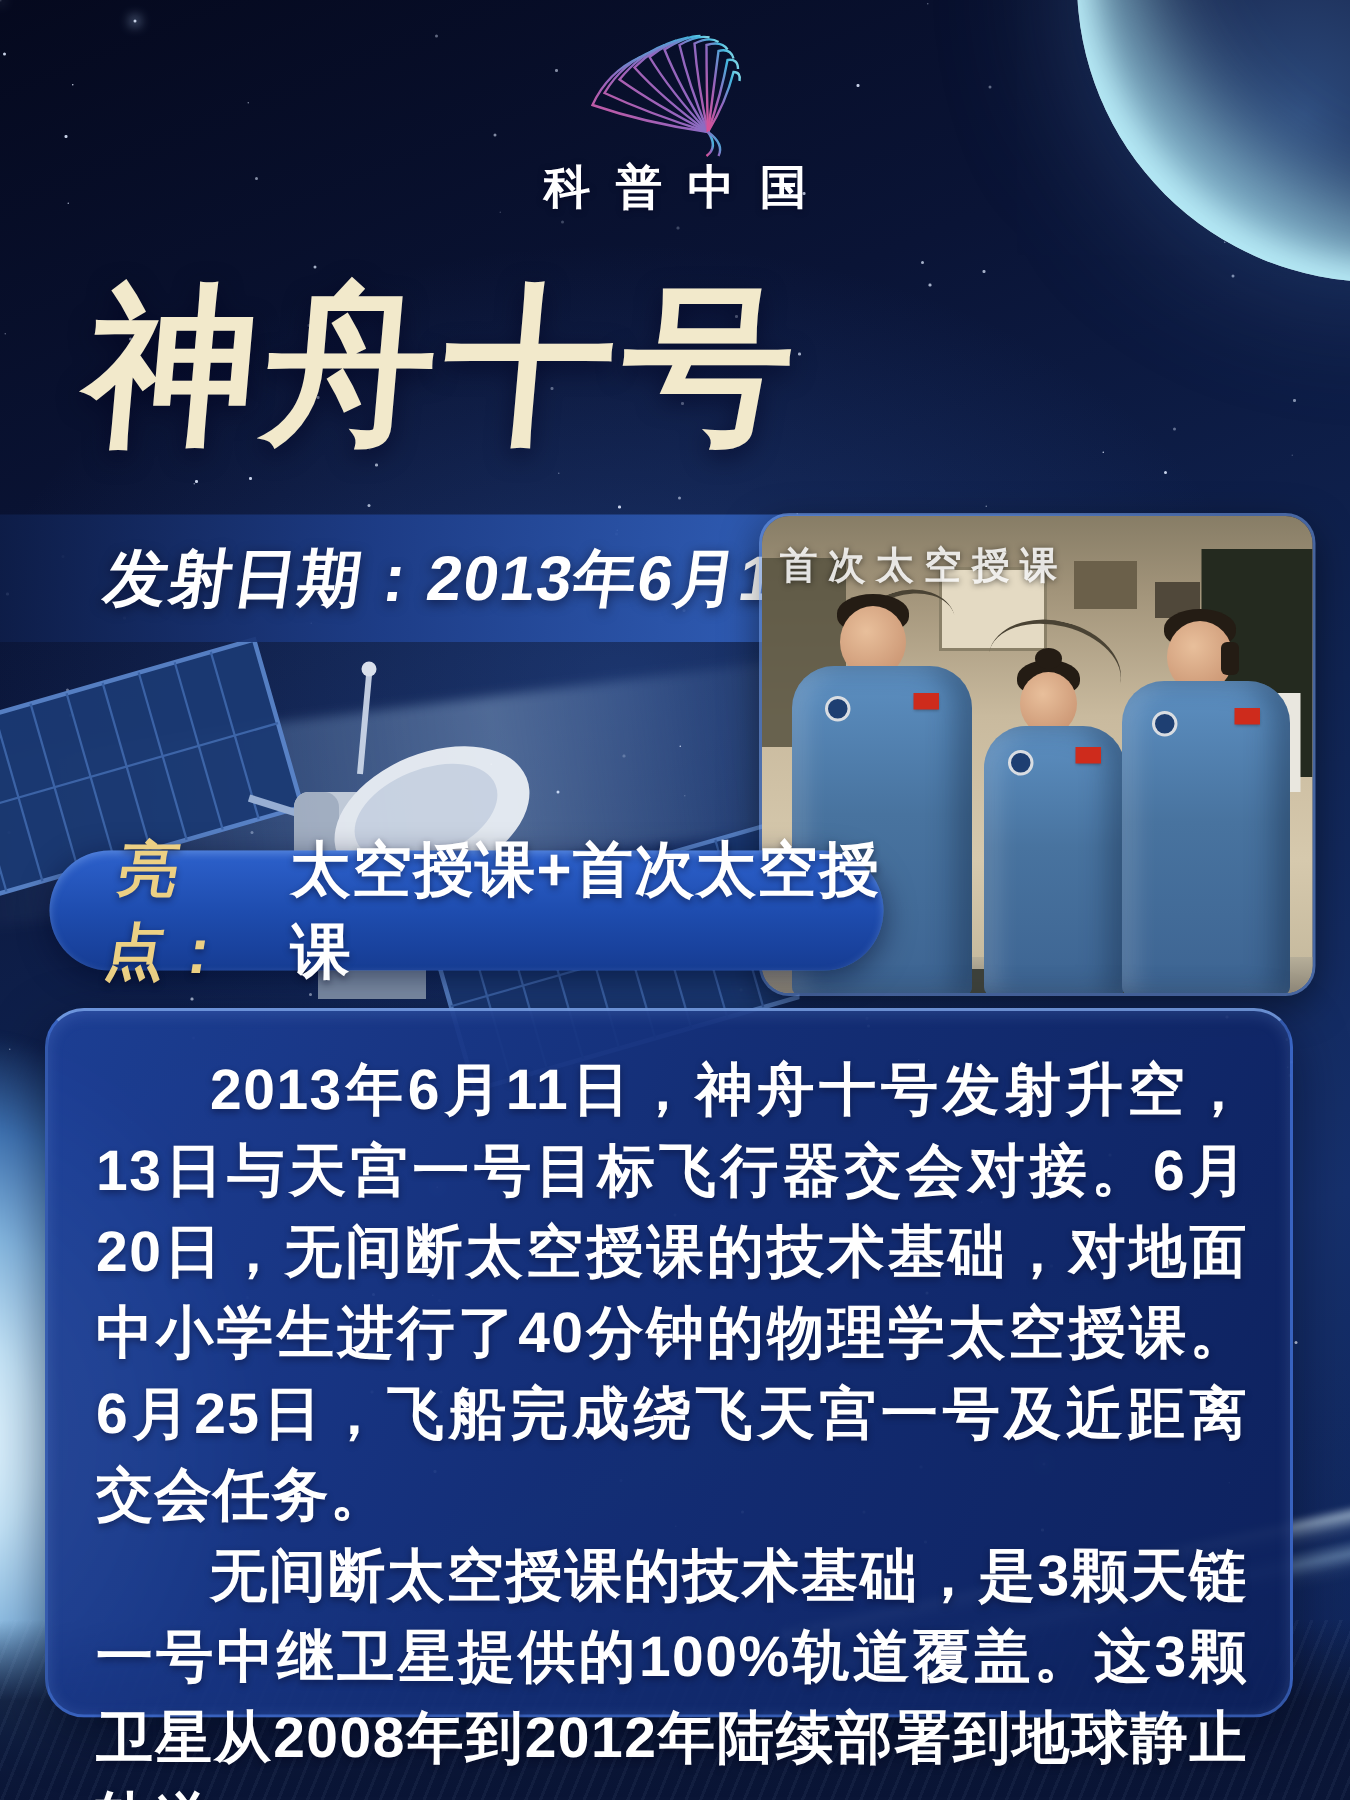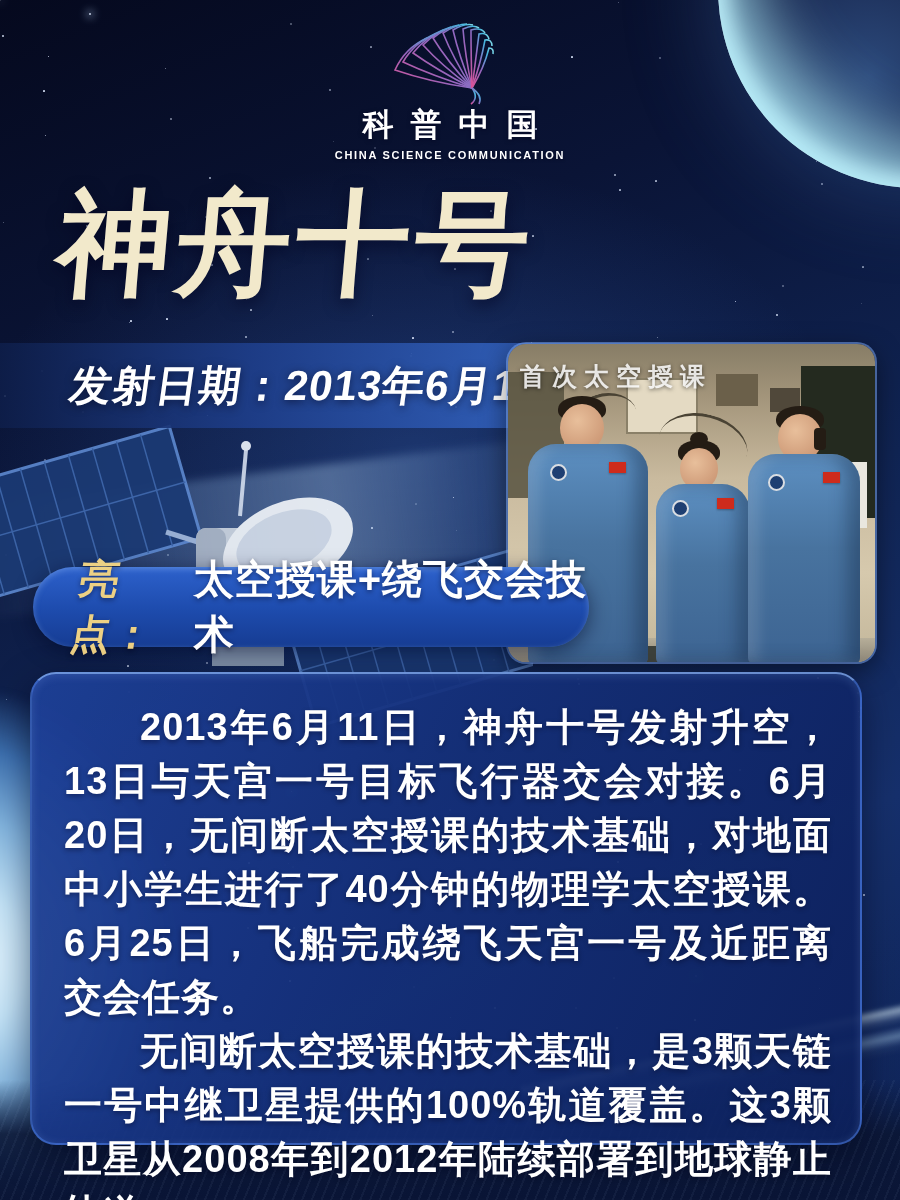--- a/index.html
+++ b/index.html
@@ -352,21 +352,20 @@
         <path d="M97,68 Q90,35 88,9 Q98,4 104,8"></path>
         <path d="M97,68 Q96,36 96,10 Q106,7 110,13"></path>
         <path d="M97,68 Q101,38 104,14 Q112,12 114,19"></path>
         <path d="M97,68 Q106,42 110,20 Q117,19 117,26"></path>
         <path d="M97,68 Q109,48 114,28 Q119,28 118,34"></path>
         <path d="M97,68 Q104,78 96,84"></path>
         <path d="M97,68 Q108,76 104,84"></path>
       </g>
     </svg>
     <div class="logo-cn">科普中国</div>
-    <div class="logo-en">CHINA SCIENCE COMMUNICATION</div>
   </header>
 
   <h1 class="title">神舟十号</h1>
 
   <div class="launch-banner">
     <span>发射日期：2013年6月11日</span>
   </div>
 
   <figure class="photo">
     <div class="eq eq1"></div>
@@ -405,21 +404,21 @@
         <span class="flag" style="right:20px;top:18px;"></span>
         <span class="patch" style="left:20px;top:20px;"></span>
       </div>
     </div>
 
     <figcaption class="photo-caption">首次太空授课</figcaption>
   </figure>
 
   <div class="pill">
     <span class="pill-label">亮点：</span>
-    <span class="pill-text">太空授课+绕飞交会技术</span>
+    <span class="pill-text">太空授课+首次太空授课</span>
   </div>
 
   <section class="panel">
     <p>2013年6月11日，神舟十号发射升空，13日与天宫一号目标飞行器交会对接。6月20日，无间断太空授课的技术基础，对地面中小学生进行了40分钟的物理学太空授课。6月25日，飞船完成绕飞天宫一号及近距离交会任务。</p>
     <p>无间断太空授课的技术基础，是3颗天链一号中继卫星提供的100%轨道覆盖。这3颗卫星从2008年到2012年陆续部署到地球静止轨道。</p>
   </section>
 
 </div>
 
 </body></html>

